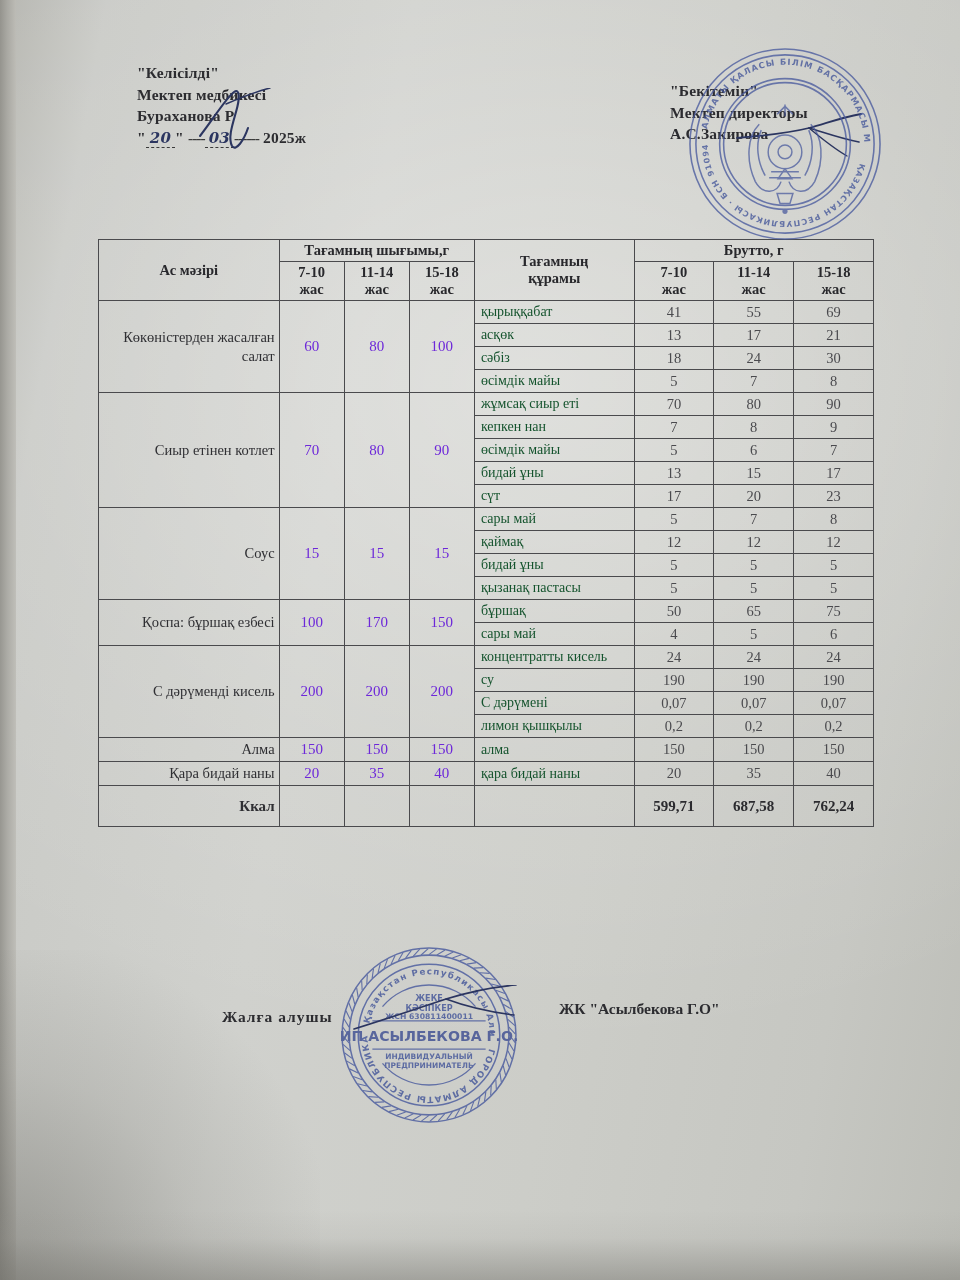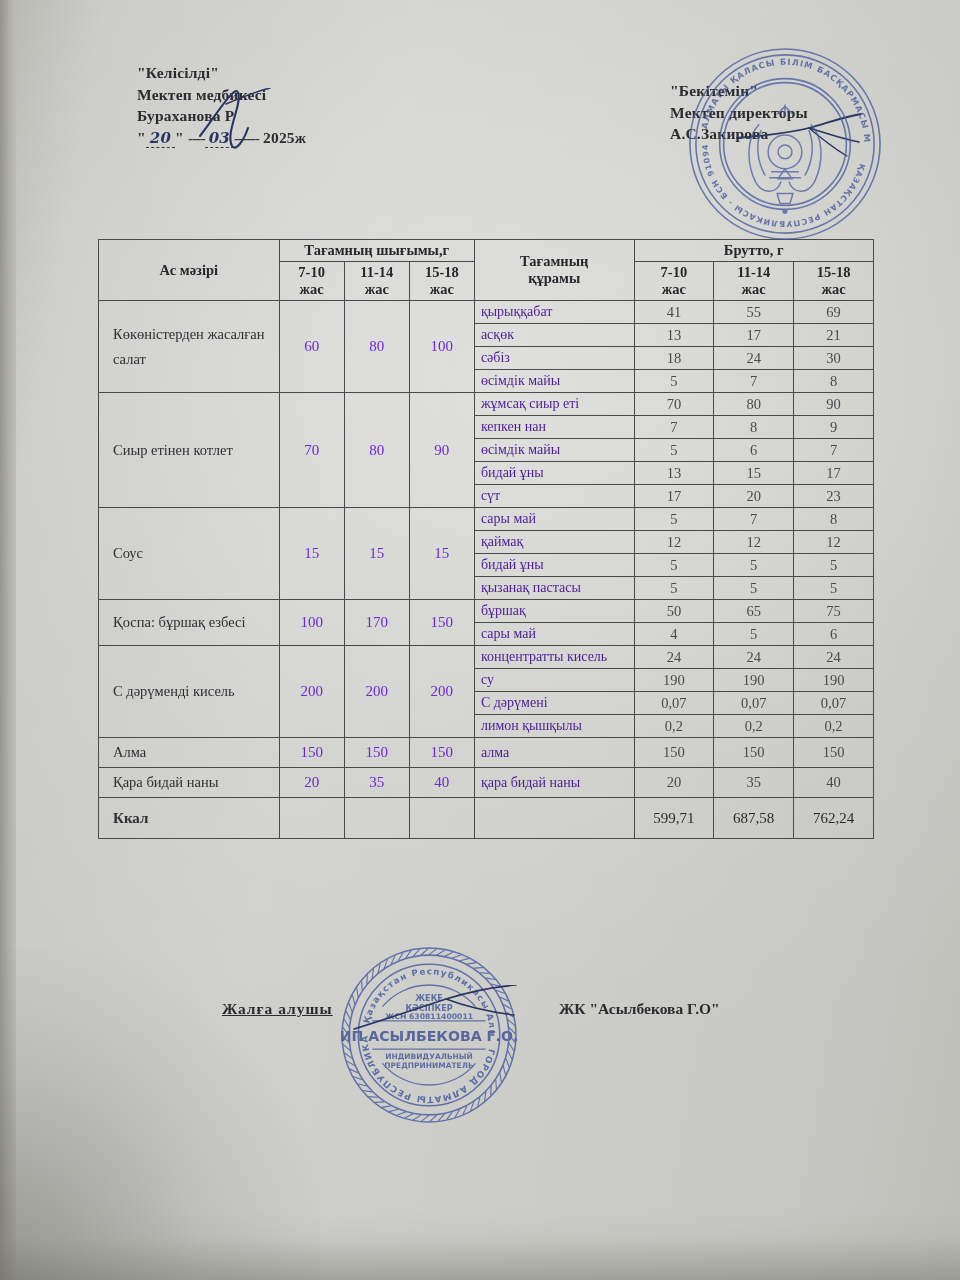--- a/index.html
+++ b/index.html
@@ -70,36 +70,36 @@
   thead th{
     text-align:center;font-weight:bold;font-size:14.5px;
     line-height:17px;color:#28282c;
   }
   .c-menu{width:172px;}
   .c-out{width:62px;}
   .c-comp{width:152px;}
   .c-br{width:76px;}
 
   td.menu{
-    text-align:left;padding-left:14px;font-size:14.5px;line-height:25px;
+    text-align:right;padding-left:14px;font-size:14.5px;line-height:19px;
   }
   td.num{text-align:center;font-size:15px;color:#6d28d9;}
-  td.comp{text-align:left;padding-left:6px;font-size:14px;line-height:18px;color:#4c1d95;}
+  td.comp{text-align:left;padding-left:6px;font-size:14px;line-height:18px;color:#14532d;}
   td.brut{text-align:center;font-size:14.5px;color:#4a4a4e;}
   .b{font-weight:normal;}
   tr.kcal td{height:36px;}
   td.kcal-label{font-weight:bold;font-size:15px;margin-left:12px;}
-  td.kcal-val{font-weight:normal;color:#2b2b2f;text-align:center;font-size:15px;}
+  td.kcal-val{font-weight:bold;color:#2b2b2f;text-align:center;font-size:15px;}
 
   
   .footer{
     position:absolute;left:222px;top:1000px;width:600px;
     font-weight:bold;font-size:15.5px;color:#2c2c30;
   }
-  .footer .lessee{position:absolute;left:0;top:0;letter-spacing:1px;text-decoration:underline;}
+  .footer .lessee{position:absolute;left:0;top:8px;letter-spacing:1px;}
   .footer .company{position:absolute;left:337px;top:0;}
 
   
   .stamp{position:absolute;pointer-events:none;}
   .seal-school{left:686px;top:45px;width:198px;height:198px;opacity:.78;}
   .seal-ip{left:338px;top:944px;width:182px;height:182px;opacity:.82;}
   .sig{position:absolute;pointer-events:none;}
   .sig-nurse{left:196px;top:88px;width:80px;height:62px;}
   .sig-dir{left:735px;top:112px;width:130px;height:48px;}
   .sig-ip{left:350px;top:985px;width:170px;height:52px;}

